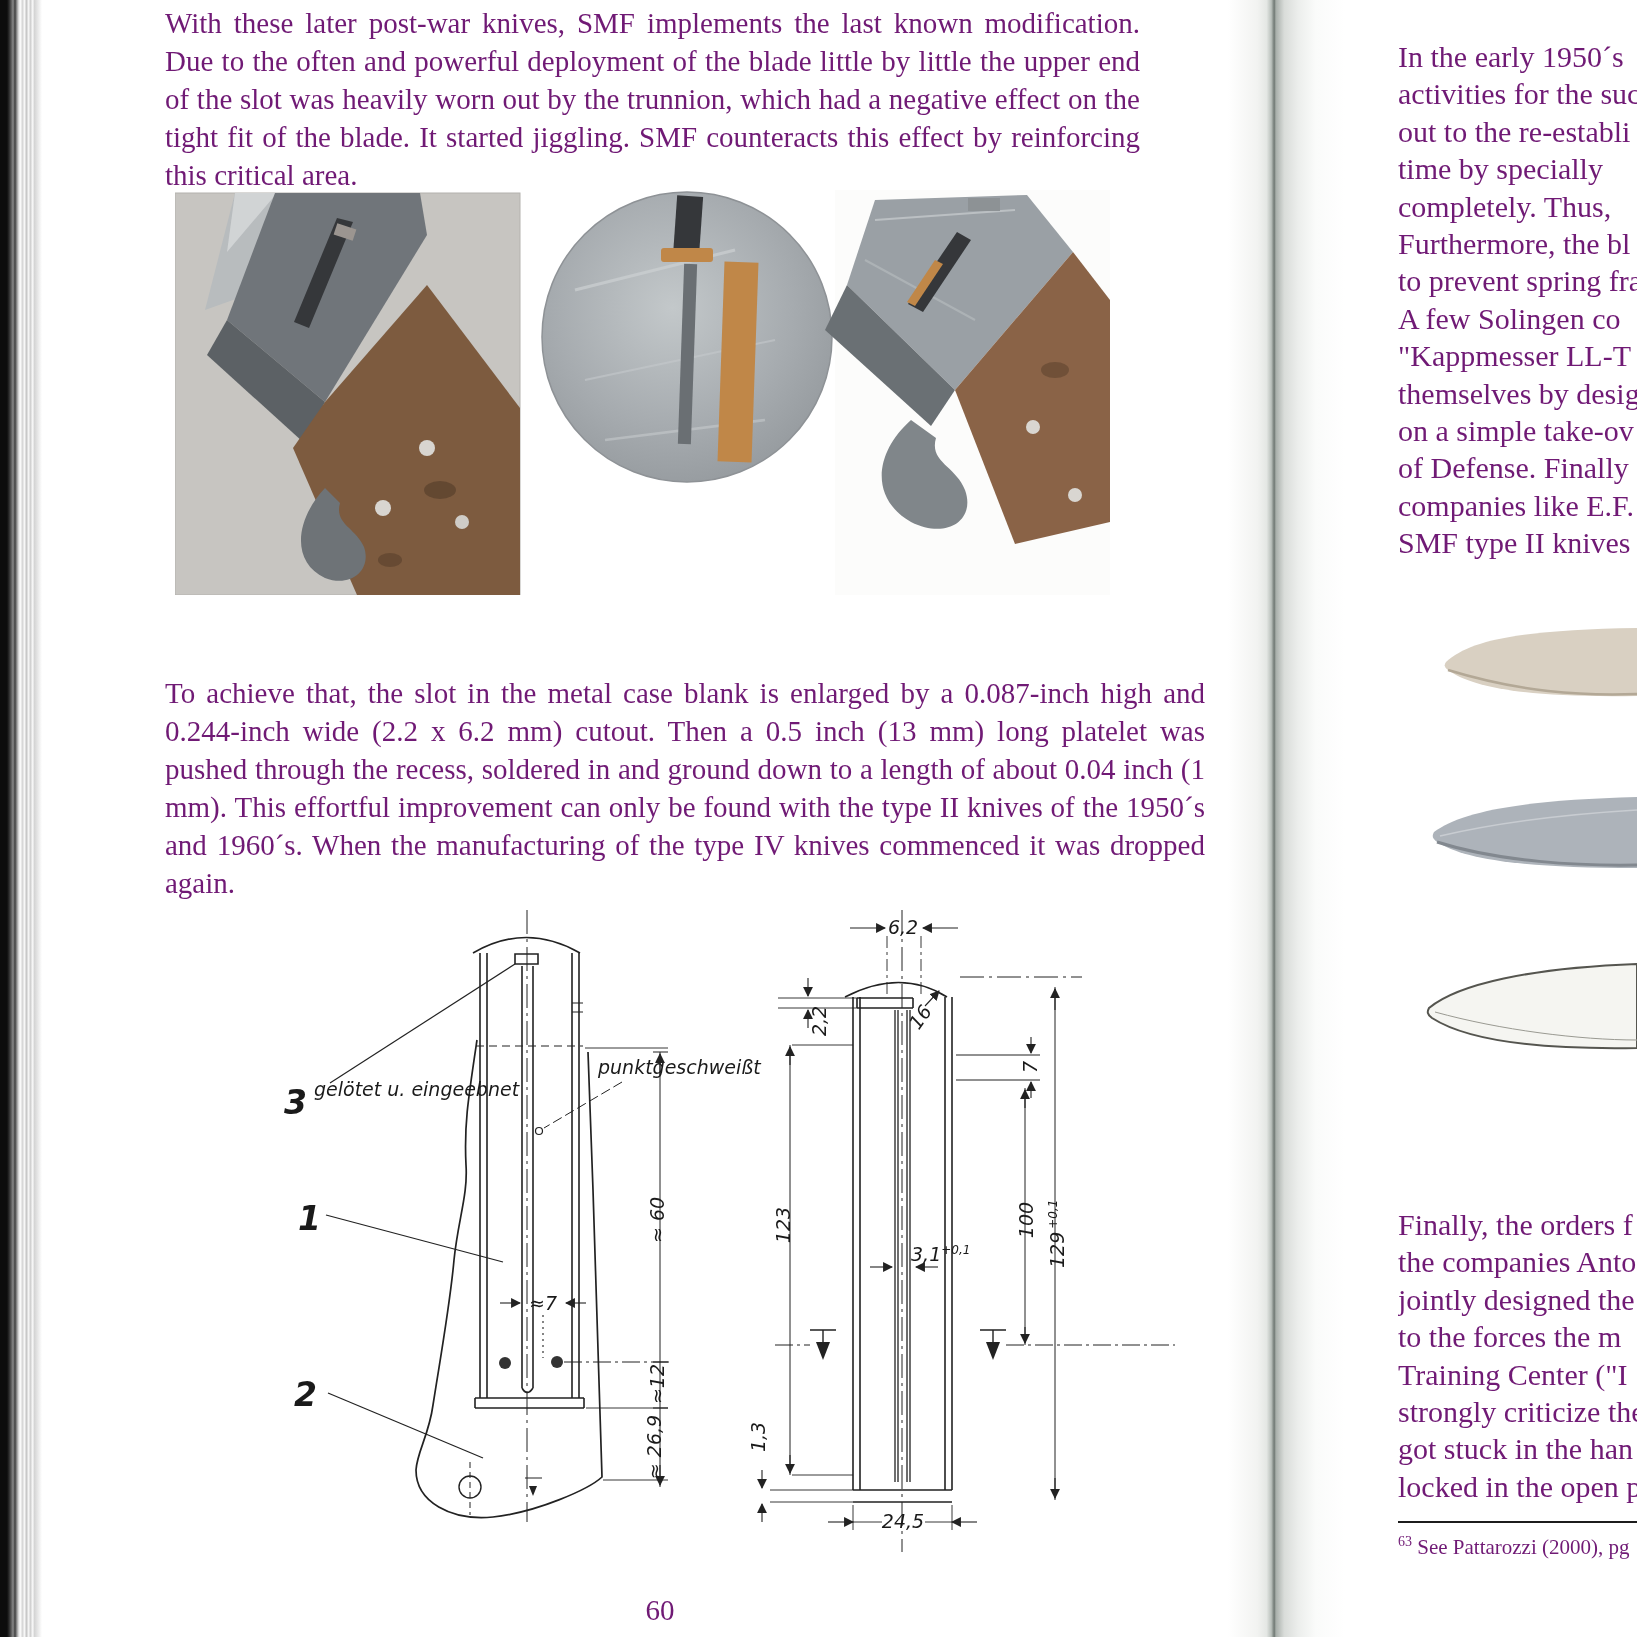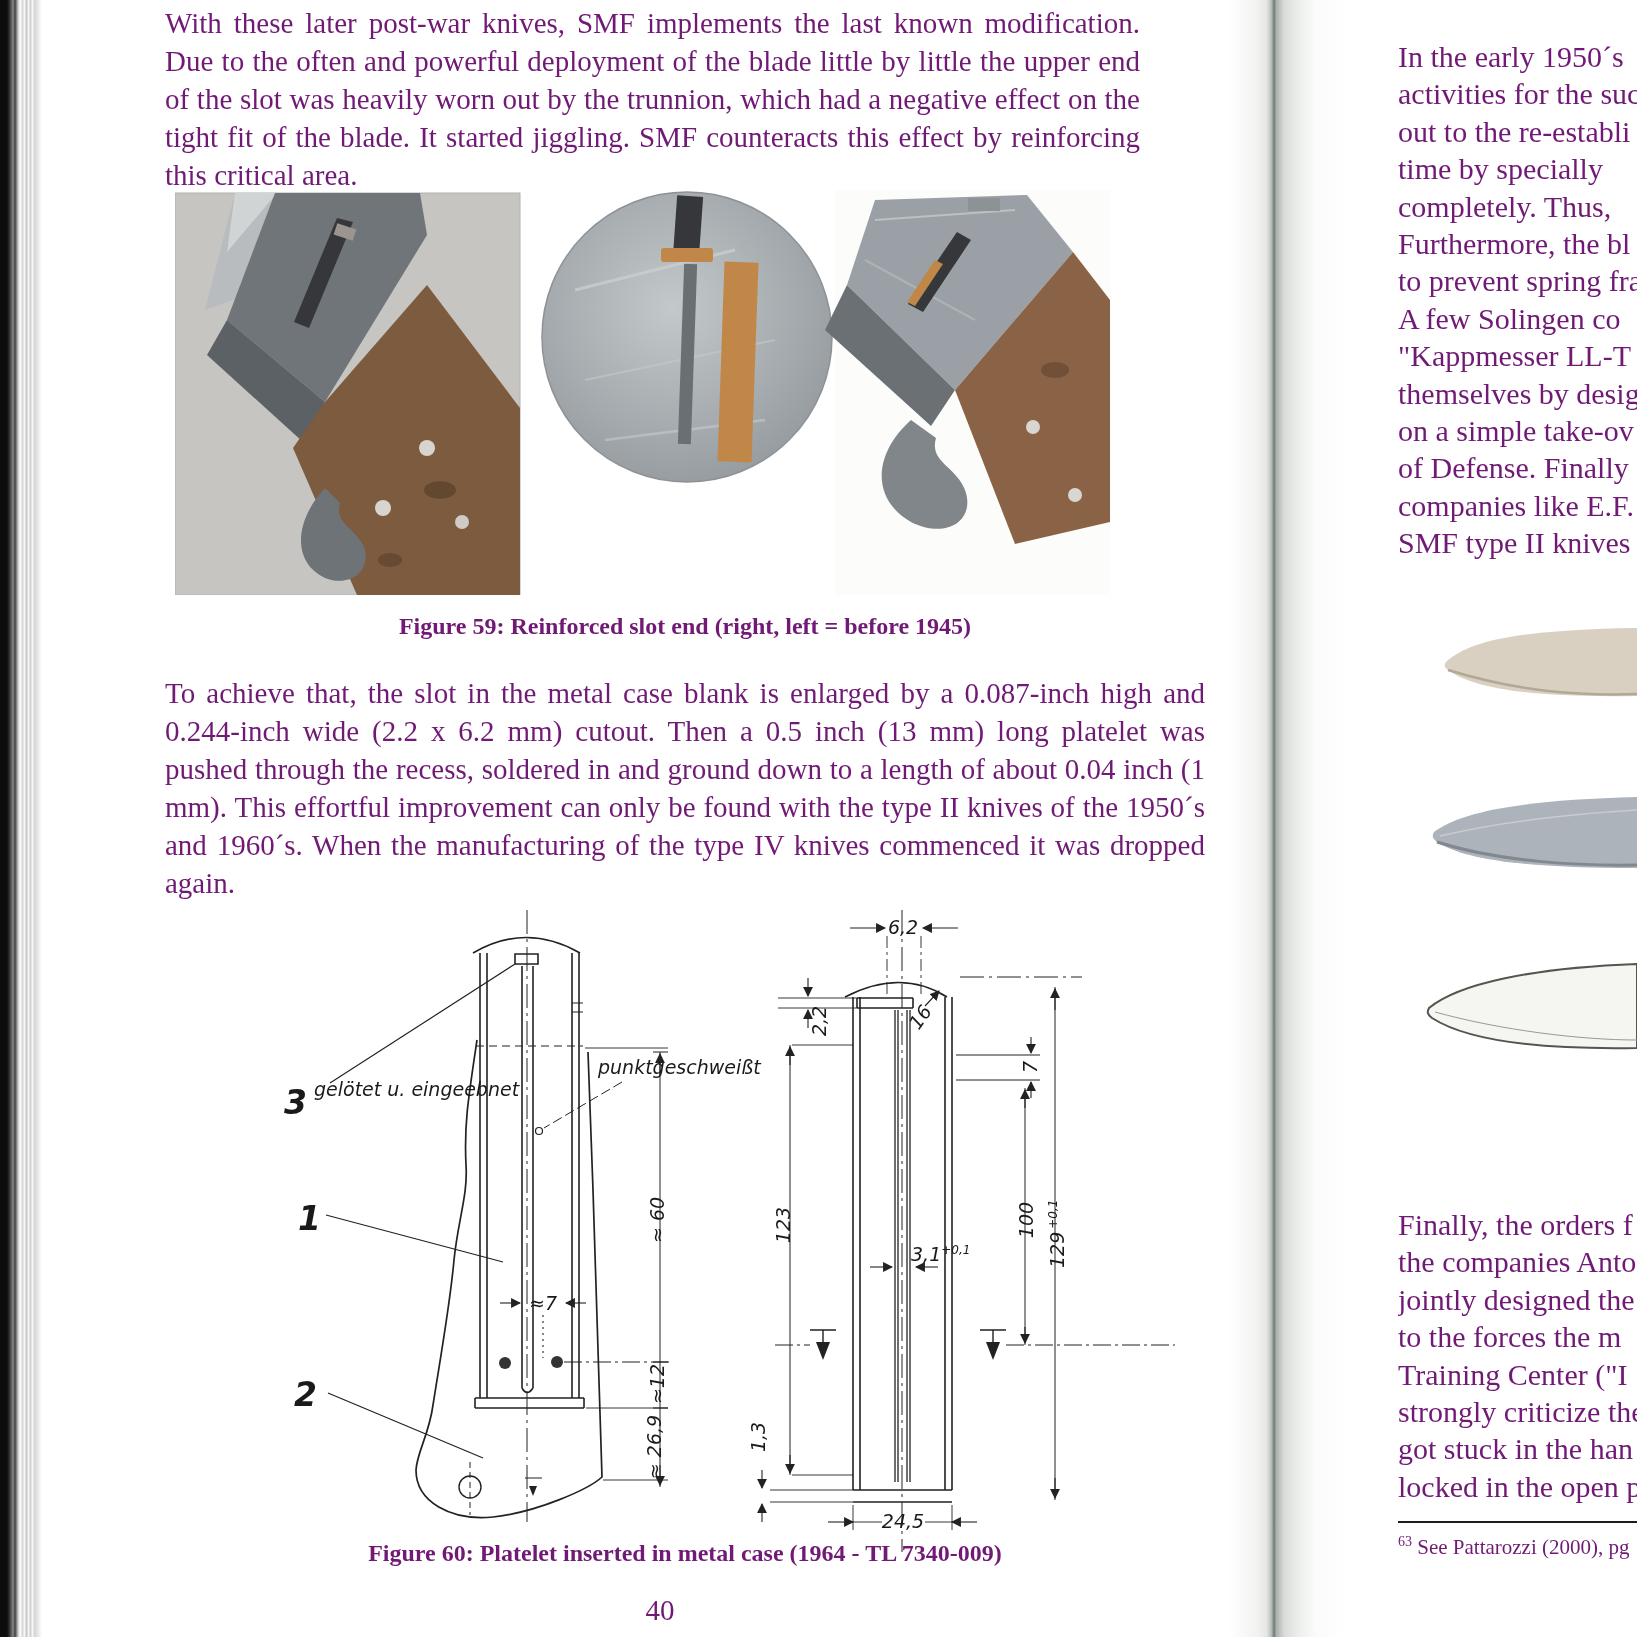--- a/index.html
+++ b/index.html
@@ -84,21 +84,20 @@
       <polygon points="760,70 768,74 740,116 732,112" fill="#c08748"></polygon>
       <polygon points="672,95 780,200 756,236 650,140" fill="#6a7074"></polygon>
       <polygon points="780,200 898,62 935,110 935,332 840,354" fill="#8a6347"></polygon>
       <ellipse cx="880" cy="180" rx="14" ry="8" fill="#5f452f" opacity="0.6"></ellipse>
       <circle cx="858" cy="237" r="7" fill="#d9d6d1"></circle>
       <circle cx="900" cy="305" r="7" fill="#d9d6d1"></circle>
       <path d="M736,230 C700,262 694,308 736,332 C772,350 801,330 790,300 C781,276 754,272 761,248 Z" fill="#80868a"></path>
     </g>
   </svg>
 
-  <div class="caption" style="top:613px;">Figure 59: Reinforced slot end (right, left = before 1945)</div>
 
   <div class="para" style="left:165px;top:674px;width:1040px;">To achieve that, the slot in the metal case blank is enlarged by a 0.087-inch high and 0.244-inch wide (2.2 x 6.2 mm) cutout. Then a 0.5 inch (13 mm) long platelet was pushed through the recess, soldered in and ground down to a length of about 0.04 inch (1 mm). This effortful improvement can only be found with the type II knives of the 1950´s and 1960´s. When the manufacturing of the type IV knives commenced it was dropped again.</div>
 
   <svg style="left:270px;top:890px;" width="910" height="690" viewBox="0 0 910 690">
     <defs>
       <marker id="ah" viewBox="0 0 10 10" refX="9" refY="5" markerWidth="9" markerHeight="9" orient="auto-start-reverse">
           <path d="M0,0 L10,5 L0,10 z" fill="#222"></path>
         </marker>
     </defs>
     <g stroke="#222" fill="none" stroke-width="1.6">
@@ -198,23 +197,22 @@
     <text class="dim" x="640" y="136" transform="rotate(-55 649 130)">16</text>
     <text class="dim" text-anchor="middle" x="514" y="341" transform="rotate(-90 514 335)">123</text>
     <text class="dim" x="641" y="371"><tspan>3,1</tspan><tspan class="tol" dy="-7">+0,1</tspan></text>
     <text class="dim" text-anchor="middle" x="761" y="183" transform="rotate(-90 761 177)">7</text>
     <text class="dim" text-anchor="middle" x="757" y="336" transform="rotate(-90 757 330)">100</text>
     <text class="dim" x="762" y="358" transform="rotate(-90 788 352)"><tspan>129</tspan><tspan class="tol" dy="-7" dx="3">+0,1</tspan></text>
     <text class="dim" text-anchor="middle" x="489" y="553" transform="rotate(-90 489 547)">1,3</text>
     <text class="dim" x="633" y="638" text-anchor="middle">24,5</text>
   </svg>
 
-  <div class="caption" style="top:1540px;">Figure 60: Platelet inserted in metal case (1964 - TL 7340-009)</div>
-
-  <div class="pagenum">40</div>
+
+  <div class="pagenum">60</div>
 
   <div class="rcol" style="top:38px;">
     <div class="rline">In the early 1950´s</div>
     <div class="rline">activities for the suc</div>
     <div class="rline">out to the re-establi</div>
     <div class="rline">time by specially</div>
     <div class="rline">completely. Thus,</div>
     <div class="rline">Furthermore, the bl</div>
     <div class="rline">to prevent spring fra</div>
     <div class="rline">A few Solingen co</div>

